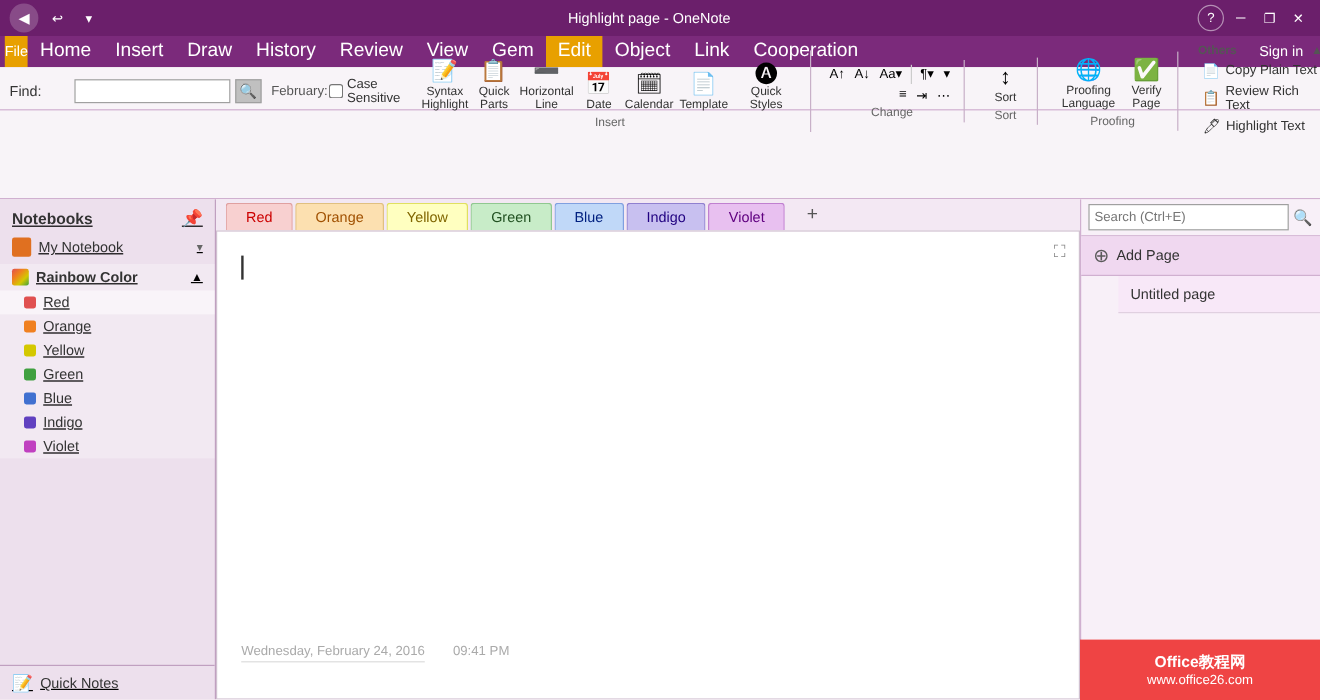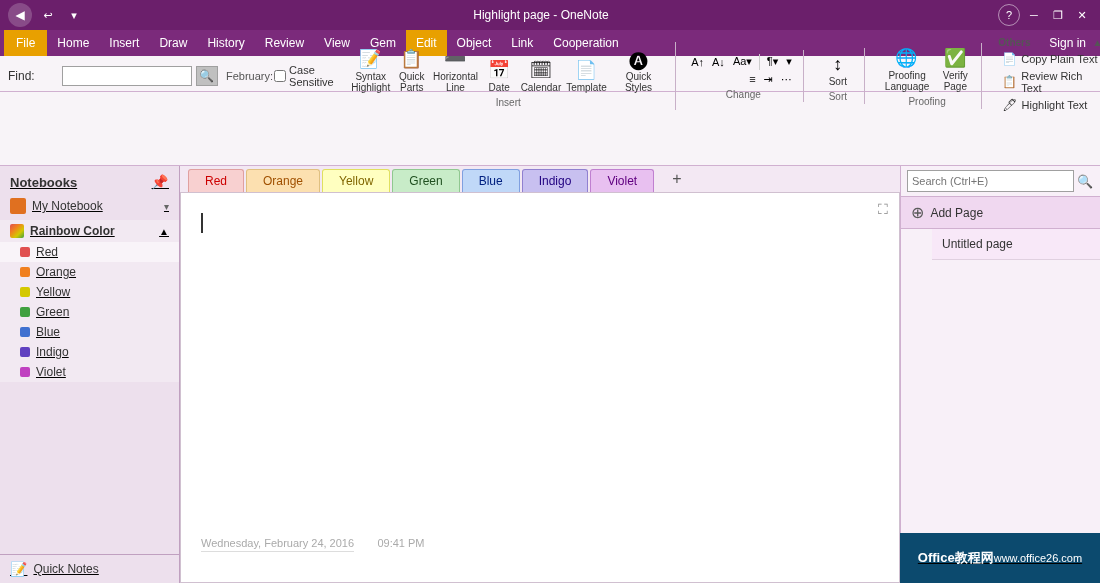--- a/index.html
+++ b/index.html
@@ -26,31 +26,31 @@
     #menubar {
       background: #7b2a7b;
       height: 26px;
       display: flex;
       align-items: center;
       padding: 0 4px;
     }
     .menu-file {
       background: #e8a000;
       color: white;
-      padding: 2px 12px;
+      padding: 2px 0;
       font-size: 12px;
       cursor: pointer;
       height: 26px;
       display: flex;
       align-items: center;
     }
     .menu-item {
       color: white;
       padding: 2px 10px;
-      font-size: 12px;
+      font-size: 16px;
       cursor: pointer;
       height: 26px;
       display: flex;
       align-items: center;
     }
     .menu-item.active { background: #e8a000; }
     .sign-in { margin-left: auto; color: white; font-size: 12px; cursor: pointer; padding: 2px 10px; }
 
     
     #ribbon {
@@ -328,26 +328,26 @@
       border-right: 1px solid #c8b0c8;
     }
 
     
     #watermark {
       position: fixed;
       bottom: 0;
       right: 0;
       width: 200px;
       height: 50px;
-      background: #0c4a6e;
-      display: flex;
+      background: #ef4444;
+      display: flex;
+      flex-direction: column;
       align-items: center;
       justify-content: center;
       z-index: 100;
-      text-decoration: underline;
     }
     .watermark-text { color: white; font-size: 13px; font-weight: bold; }
     .watermark-sub { color: white; font-size: 11px; }
 
     
     #full-wrapper { display: flex; flex-direction: column; height: 583px; }
     #middle-area { flex: 1; display: flex; overflow: hidden; }
   </style>
 </head>
 <body>

